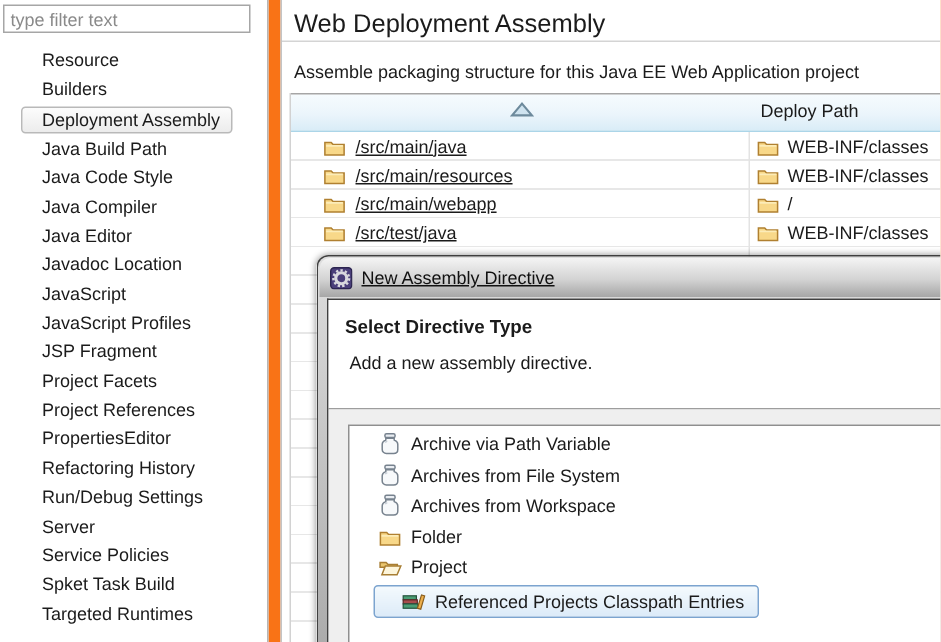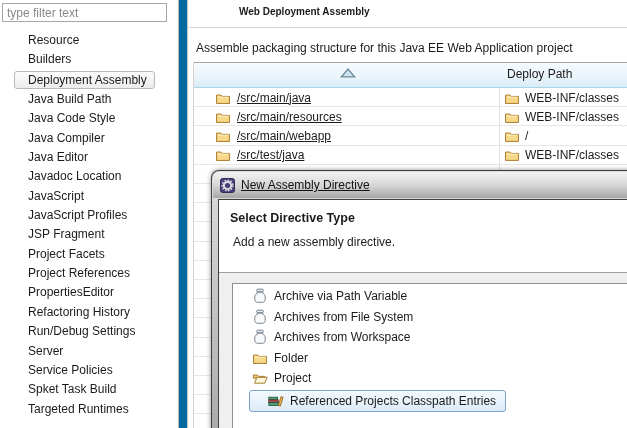--- a/index.html
+++ b/index.html
@@ -1,40 +1,40 @@
 <!DOCTYPE html>
 <html><head>
 <meta charset="utf-8">
 <style>
   * { margin:0; padding:0; box-sizing:border-box; }
   html,body { background:#fff; }
   #screen {
     position:relative; width:627px; height:428px; overflow:hidden;
-    background:#0369a1; font-family:"Liberation Sans", sans-serif;
+    background:#f97316; font-family:"Liberation Sans", sans-serif;
     font-size:12px; color:#1b1b1b;
   }
 
   
   .sidebar { position:absolute; left:0; top:0; width:179px; height:428px;
              border-right:1px solid #b6b6b6; background:#fff; }
   .filter-input { position:absolute; left:2px; top:3px; width:165px; height:19px;
                   border:1px solid #a6a6a6; font-family:"Liberation Sans",sans-serif;
                   font-size:12px; padding:0 4px; color:#333; outline:none; }
   .filter-input::placeholder { color:#8a8a8a; opacity:1; }
   .side-list { position:absolute; top:31px; left:0; right:0; }
   .side-item { height:19.35px; line-height:19.35px; padding-left:28px; white-space:nowrap; cursor:default; }
   .side-item.selected { height:17px; line-height:16px; margin:1px 0 1.35px 14px;
                         padding:0 7px 16px 13px; width:max-content;
                         border:1px solid #b9b9b9; border-radius:3px;
                         background:linear-gradient(#fcfcfc,#ececec); }
 
   
   .main { position:absolute; left:187px; top:0; right:0; height:428px;
           border-left:1px solid #c4c4c4; background:#fff; }
-  .page-title { position:absolute; left:8px; top:6px; font-size:10px; font-weight:bold; white-space:nowrap;margin-left:43px; }
+  .page-title { position:absolute; left:8px; top:6px; font-size:17px; font-weight:normal; white-space:nowrap; }
   .title-sep { position:absolute; left:0; right:0; top:27px; height:1px; background:#d4d4d4; }
   .page-desc { position:absolute; left:8px; top:41px; white-space:nowrap; }
 
   .table { position:absolute; left:5px; top:62px; right:0; bottom:0; border-left:1px solid #d2d2d2; }
   .thead { position:relative; height:26px; display:flex;
            border-top:1px solid #a6a6a6; border-bottom:1px solid #abd5e8;
            background:linear-gradient(#f6fbfe 0%, #ebf5fb 55%, #d9ecf7 100%); }
   .th { line-height:23px; padding-left:8px; white-space:nowrap; cursor:default; }
   .th.c1 { width:305px; border-right:1px solid #dcebf4;margin-top:28px; }
   .th.c2 { flex:1; }

